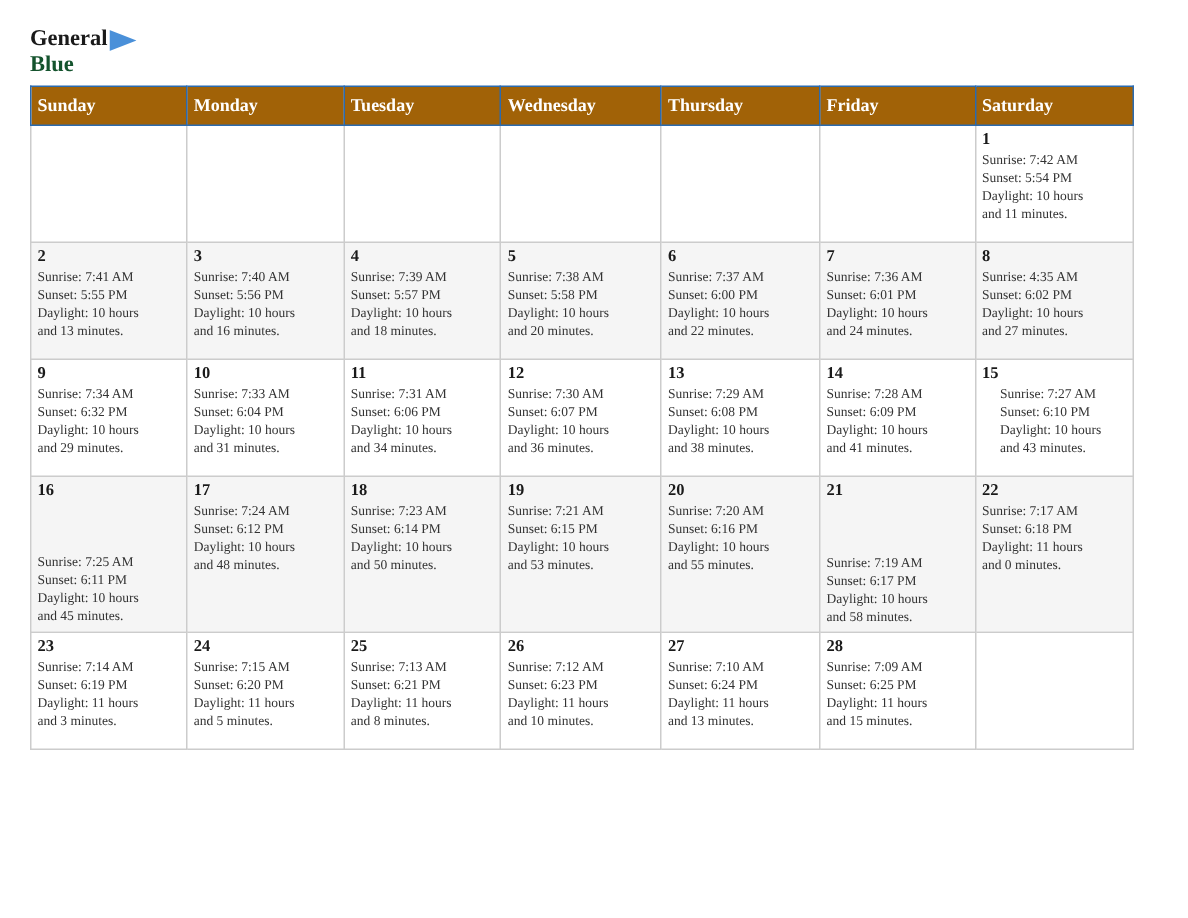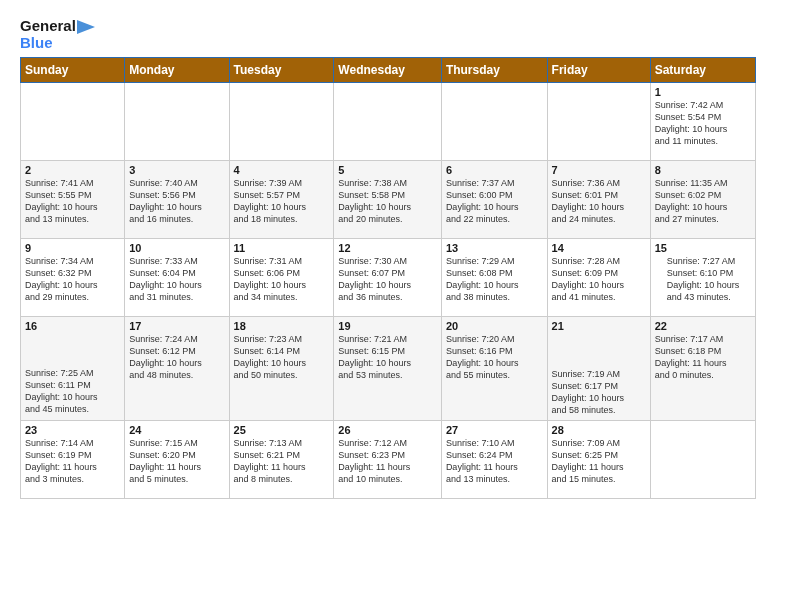--- a/index.html
+++ b/index.html
@@ -6,20 +6,21 @@
     body {
       font-family: Arial, sans-serif;
       background: #fff;
       width: 792px;
       height: 612px;
       overflow: hidden;
     }
     .container {
       width: 776px;
       padding: 18px 20px 10px 20px;
+      font-family: Liberation Serif, serif;
     }
     .header-row {
       display: flex;
       justify-content: space-between;
       align-items: flex-start;
       margin-bottom: 6px;
     }
     .logo {
       display: flex;
       align-items: center;
@@ -84,21 +85,21 @@
 </head>
 <body>
 
 <div class="container">
   <div class="header-row">
     <div class="logo">
   <div style="line-height:1.1;font-size:15px;font-weight:bold;">
     <span style="color:#1a1a1a;">General</span><svg width="18" height="14" viewBox="0 0 18 14" style="vertical-align:middle;margin-left:1px;">
             <polygon points="0,0 18,7 0,14" fill="#4a90d9"></polygon>
           </svg><br>
-    <span style="color:#3b82f6;text-align:center;">Blue</span>
+    <span style="color:#14532d;text-align:center;">Blue</span>
   </div>
 </div>
     <div class="title-block">
       <div class="month-title"></div>
       <div class="location"></div>
     </div>
   </div>
 
   <table class="calendar-table">
     <thead>
@@ -166,21 +167,21 @@
           </td>
           <td>
             <span class="day-num">7</span>
             <div class="day-info" style="white-space: pre-line;">Sunrise: 7:36 AM
 Sunset: 6:01 PM
 Daylight: 10 hours
 and 24 minutes.</div>
           </td>
           <td>
             <span class="day-num">8</span>
-            <div class="day-info" style="white-space: pre-line;">Sunrise: 11:35 AM
+            <div class="day-info" style="white-space: pre-line;">Sunrise: 4:35 AM
 Sunset: 6:02 PM
 Daylight: 10 hours
 and 27 minutes.</div>
           </td>
         </tr>
         <tr>
           <td>
             <span class="day-num">9</span>
             <div class="day-info" style="white-space: pre-line;">Sunrise: 7:34 AM
 Sunset: 6:32 PM

